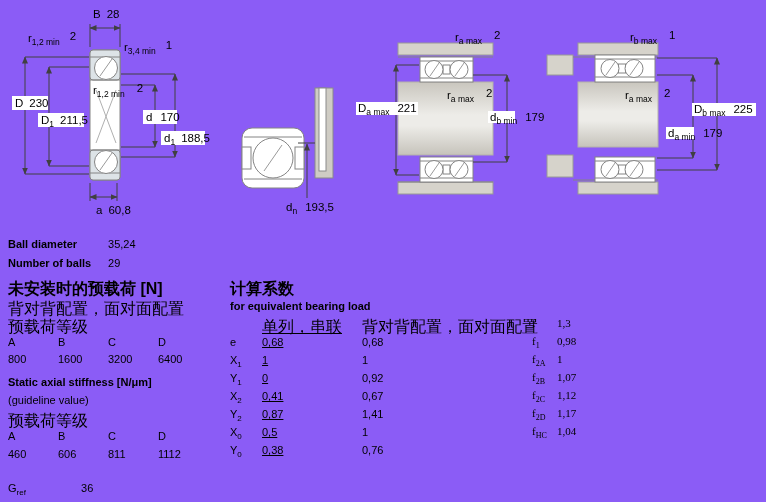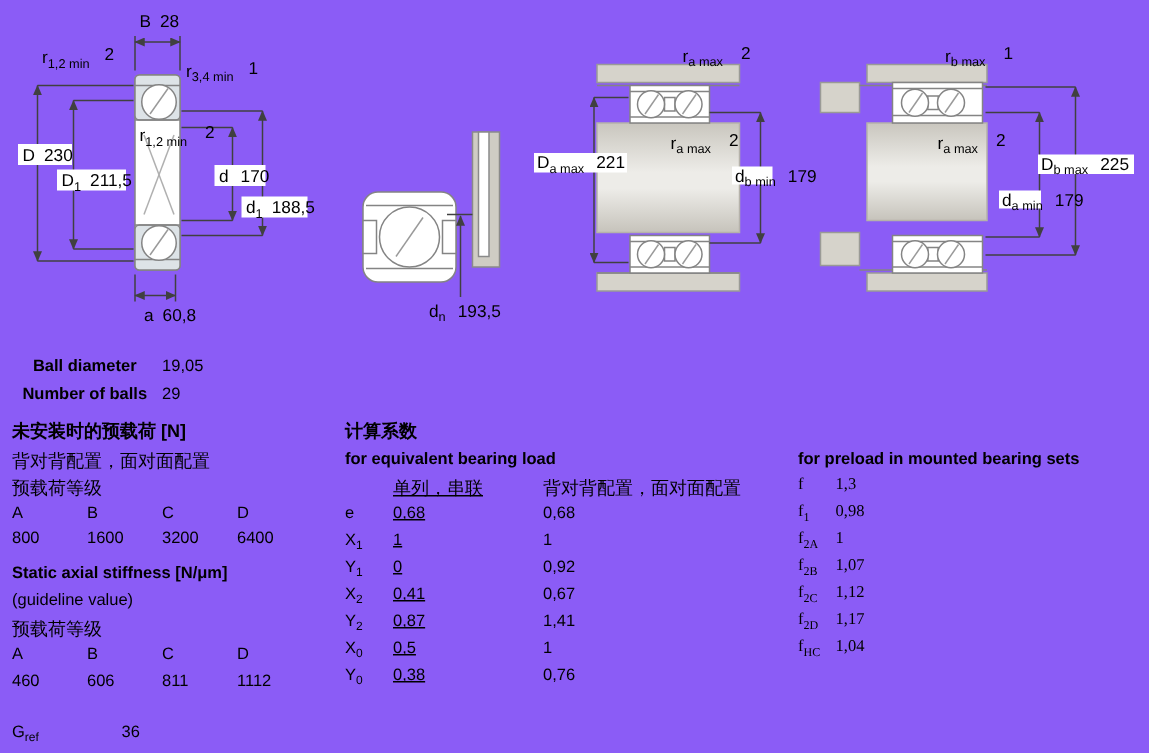--- a/index.html
+++ b/index.html
@@ -1,32 +1,32 @@
 <!DOCTYPE html>
 <html><head>
 <meta charset="utf-8">
 <style>
   html,body{margin:0;padding:0;}
   .page{position:relative;width:766px;height:502px;background:#8b5cf6;
         font-family:"Liberation Sans",sans-serif;font-size:11px;color:#000;overflow:hidden;}
   .abs{position:absolute;white-space:nowrap;}
   .b{font-weight:bold;}
-  .cjk{font-size:12px;}
+  .cjk{font-size:16px;}
   sub{font-size:8px;line-height:0;}
   
   .row4 span{display:inline-block;width:50px;}
   
   .crow{position:absolute;left:230px;white-space:nowrap;}
   .crow .s{display:inline-block;width:32px;}
   .crow .v1{display:inline-block;width:100px;text-decoration:underline;}
   
   .frow{position:absolute;left:532px;white-space:nowrap;font-family:Liberation Serif, serif;}
   .frow .s{display:inline-block;width:25px;}
   
-  .lv .lab{display:inline-block;width:97px;text-align:center;}
+  .lv .lab{display:inline-block;width:97px;}
   svg{position:absolute;overflow:visible;}
   svg text{font-family:"Liberation Sans",sans-serif;font-size:11.5px;fill:#000;}
   .svgsub{font-size:8.5px;}
 </style>
 </head>
 <body>
 
 <div class="page">
 
   <svg width="0" height="0" style="position:absolute">
@@ -199,21 +199,21 @@
     <rect x="147" y="78" width="64" height="13" fill="#fff"></rect>
     <rect x="121" y="102" width="28" height="12" fill="#fff"></rect>
     <text x="85" y="16"><tspan>r</tspan><tspan class="svgsub" dy="3">b max</tspan><tspan dy="-5" dx="12">1</tspan></text>
     <text x="80" y="74"><tspan>r</tspan><tspan class="svgsub" dy="3">a max</tspan><tspan dy="-5" dx="12">2</tspan></text>
     <text x="149" y="88"><tspan>D</tspan><tspan class="svgsub" dy="3">b max</tspan><tspan dy="-3" dx="8">225</tspan></text>
     <text x="123" y="112"><tspan>d</tspan><tspan class="svgsub" dy="3">a min</tspan><tspan dy="-3" dx="8">179</tspan></text>
   </svg>
 
   <div class="abs lv" style="left:8px;top:238px">
     <span class="b lab">Ball diameter</span>
-    <span>19,05</span>
+    <span>35,24</span>
   </div>
   <div class="abs lv" style="left:8px;top:257px">
     <span class="b lab">Number of balls</span>
     <span>29</span>
   </div>
 
   <div class="abs b cjk" style="left:8px;top:279px">未安装时的预载荷 [N]</div>
   <div class="abs cjk" style="left:8px;top:299px">背对背配置，面对面配置</div>
   <div class="abs cjk" style="left:8px;top:317px">预载荷等级</div>
   <div class="abs row4" style="left:8px;top:336px">
@@ -245,21 +245,20 @@
   </div>
 
   <div class="crow" style="top:336px"><span class="s"><span>e</span><sub></sub></span><span class="v1">0,68</span><span>0,68</span></div>
   <div class="crow" style="top:354px"><span class="s"><span>X</span><sub>1</sub></span><span class="v1">1</span><span>1</span></div>
   <div class="crow" style="top:372px"><span class="s"><span>Y</span><sub>1</sub></span><span class="v1">0</span><span>0,92</span></div>
   <div class="crow" style="top:390px"><span class="s"><span>X</span><sub>2</sub></span><span class="v1">0,41</span><span>0,67</span></div>
   <div class="crow" style="top:408px"><span class="s"><span>Y</span><sub>2</sub></span><span class="v1">0,87</span><span>1,41</span></div>
   <div class="crow" style="top:426px"><span class="s"><span>X</span><sub>0</sub></span><span class="v1">0,5</span><span>1</span></div>
   <div class="crow" style="top:444px"><span class="s"><span>Y</span><sub>0</sub></span><span class="v1">0,38</span><span>0,76</span></div>
 
-  <div class="abs b" style="left:532px;top:300px">for preload in mounted bearing sets</div>
   <div class="frow" style="top:317px"><span class="s"><span>f</span><sub></sub></span><span>1,3</span></div>
   <div class="frow" style="top:335px"><span class="s"><span>f</span><sub>1</sub></span><span>0,98</span></div>
   <div class="frow" style="top:353px"><span class="s"><span>f</span><sub>2A</sub></span><span>1</span></div>
   <div class="frow" style="top:371px"><span class="s"><span>f</span><sub>2B</sub></span><span>1,07</span></div>
   <div class="frow" style="top:389px"><span class="s"><span>f</span><sub>2C</sub></span><span>1,12</span></div>
   <div class="frow" style="top:407px"><span class="s"><span>f</span><sub>2D</sub></span><span>1,17</span></div>
   <div class="frow" style="top:425px"><span class="s"><span>f</span><sub>HC</sub></span><span>1,04</span></div>
 
 </div>
 

